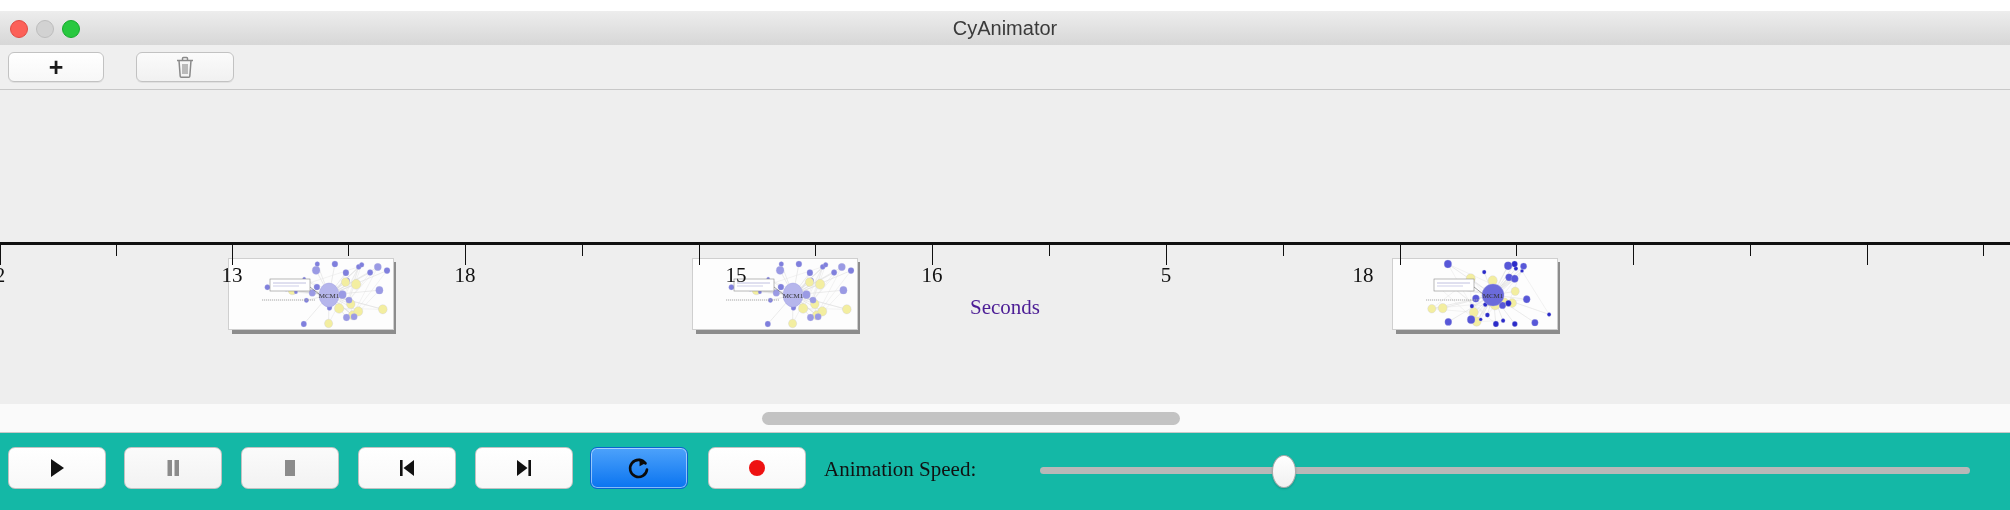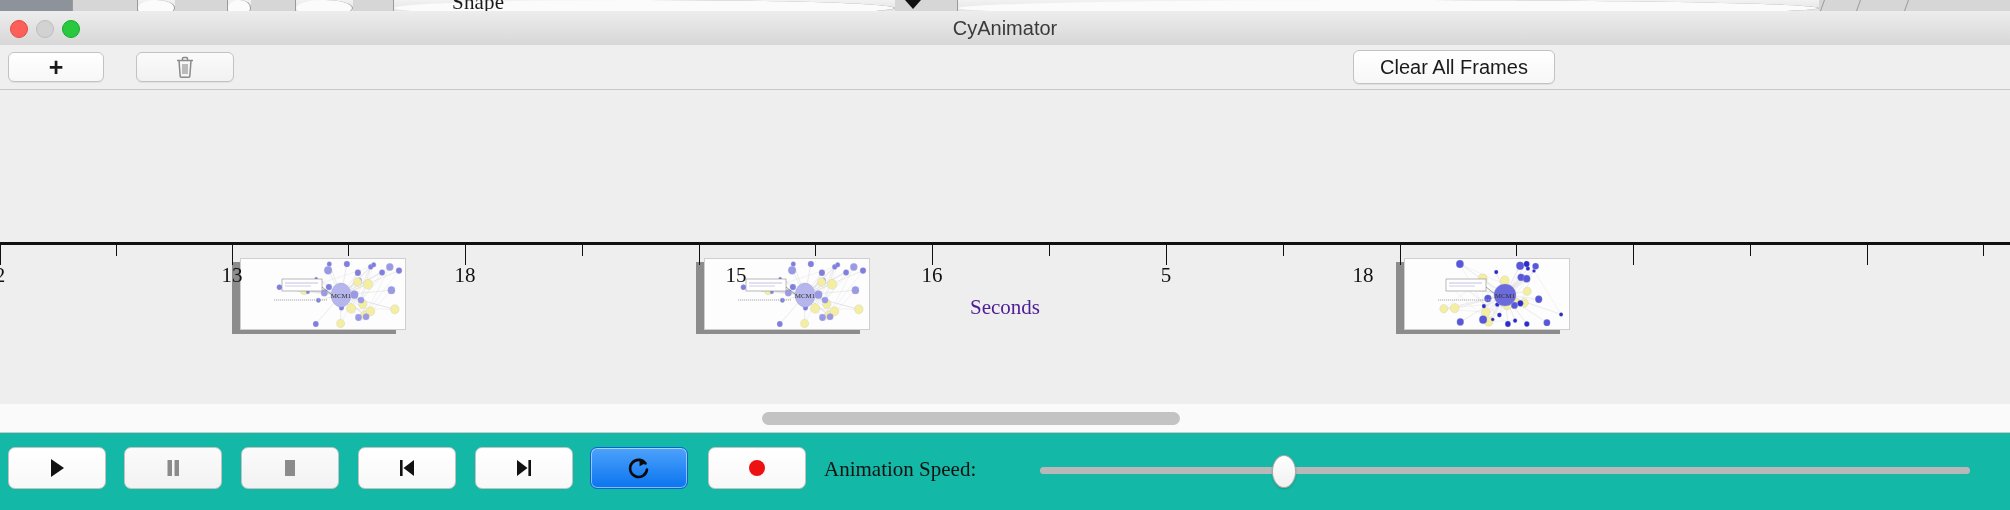--- a/index.html
+++ b/index.html
@@ -100,21 +100,21 @@
     position: absolute;
     top: 168px;
     width: 166px; height: 74px;
   }
   .frame-shadow {
     position: absolute; left: 4px; top: 4px;
     width: 164px; height: 72px;
     background: #8c8c8c;
   }
   .frame-img {
-    position: absolute; left: 12px; top: 0;
+    position: absolute; left: 0; top: 0;
     width: 164px; height: 70px;
     background: #fdfdfd;
     border: 1px solid #cfcfcf;
     overflow: hidden;
   }
   .net { position: absolute; left:0; top:0; width:164px; height:70px; }
 
   
   .ruler-line {
     position: absolute; left: 0; top: 152px;
@@ -193,39 +193,20 @@
     background: linear-gradient(#ffffff, #f0f0f0);
     border: 1px solid #a9a9a9;
     box-shadow: 0 1px 2px rgba(0,0,0,.2);
   }
 </style>
 </head>
 <body>
 
 <div id="app">
 
-  <div class="bg-strip">
-    <div class="bg-chip dark" style="left:0;width:72px;"></div>
-    <div class="bg-chip" style="left:73px;width:64px;"></div>
-    <div class="bg-chip light" style="left:138px;width:36px;"></div>
-    <div class="bg-chip" style="left:175px;width:52px;"></div>
-    <div class="bg-chip light" style="left:228px;width:22px;"></div>
-    <div class="bg-chip" style="left:251px;width:44px;"></div>
-    <div class="bg-chip light" style="left:296px;width:56px;"></div>
-    <div class="bg-chip" style="left:353px;width:40px;"></div>
-    <div class="bg-chip light" style="left:394px;width:500px;"></div>
-    <div class="bg-chip" style="left:895px;width:62px;"></div>
-    <div class="bg-chip light" style="left:958px;width:860px;"></div>
-    <div class="bg-chip" style="left:1819px;width:191px;"></div>
-    <div class="bg-ang" style="left:1822px;"></div>
-    <div class="bg-ang" style="left:1858px;"></div>
-    <div class="bg-ang" style="left:1906px;"></div>
-    <div class="bg-tri"></div>
-    <div class="bg-shape-label">Shape</div>
-  </div>
 
   <div class="titlebar">
     <div class="lights">
       <div class="light red"></div>
       <div class="light yellow"></div>
       <div class="light green"></div>
     </div>
     <div class="window-title">CyAnimator</div>
   </div>
 
@@ -233,23 +214,20 @@
     <div class="btn" id="btn-add">
       <span>+</span>
     </div>
     <div class="btn disabled" id="btn-del">
       <svg class="trash-icon" viewBox="0 0 20 22">
         <path d="M2 4.5 H18" stroke="#8a8a8a" stroke-width="1.5" fill="none"></path>
         <path d="M7.5 4.5 V2.6 a1 1 0 0 1 1-1 h3 a1 1 0 0 1 1 1 V4.5" stroke="#8a8a8a" stroke-width="1.5" fill="none"></path>
         <path d="M4 4.5 L5.2 20.3 a1 1 0 0 0 1 .9 h7.6 a1 1 0 0 0 1-.9 L16 4.5" stroke="#8a8a8a" stroke-width="1.5" fill="none"></path>
         <path d="M8 8 V18 M10 8 V18 M12 8 V18" stroke="#8a8a8a" stroke-width="1.1" fill="none"></path>
       </svg>
-    </div>
-    <div class="btn" id="btn-clear">
-      <span>Clear All Frames</span>
     </div>
   </div>
 
   <div class="timeline">
     <div id="frames-layer">
         <div class="frame" style="left: 228px;">
           <div class="frame-shadow"></div>
           <div class="frame-img">
             <svg class="net" viewBox="0 0 164 70" preserveAspectRatio="none">
     <rect width="164" height="70" fill="#fdfdfd"></rect>

